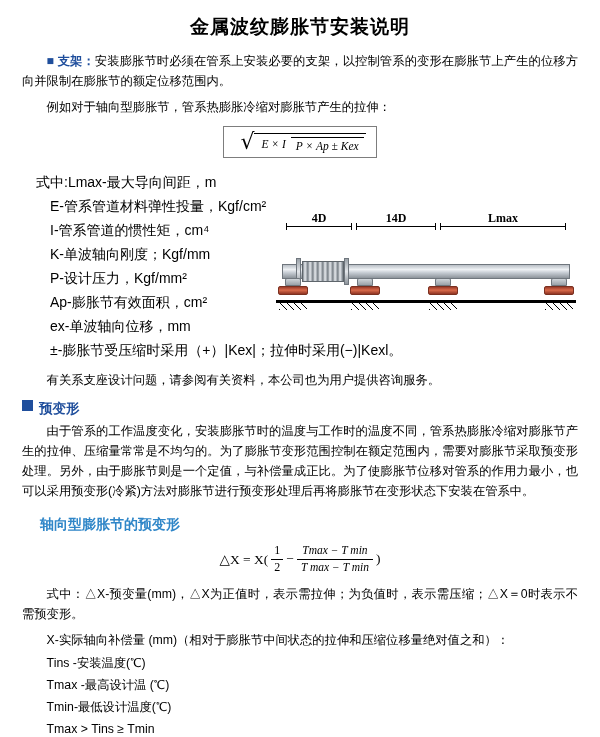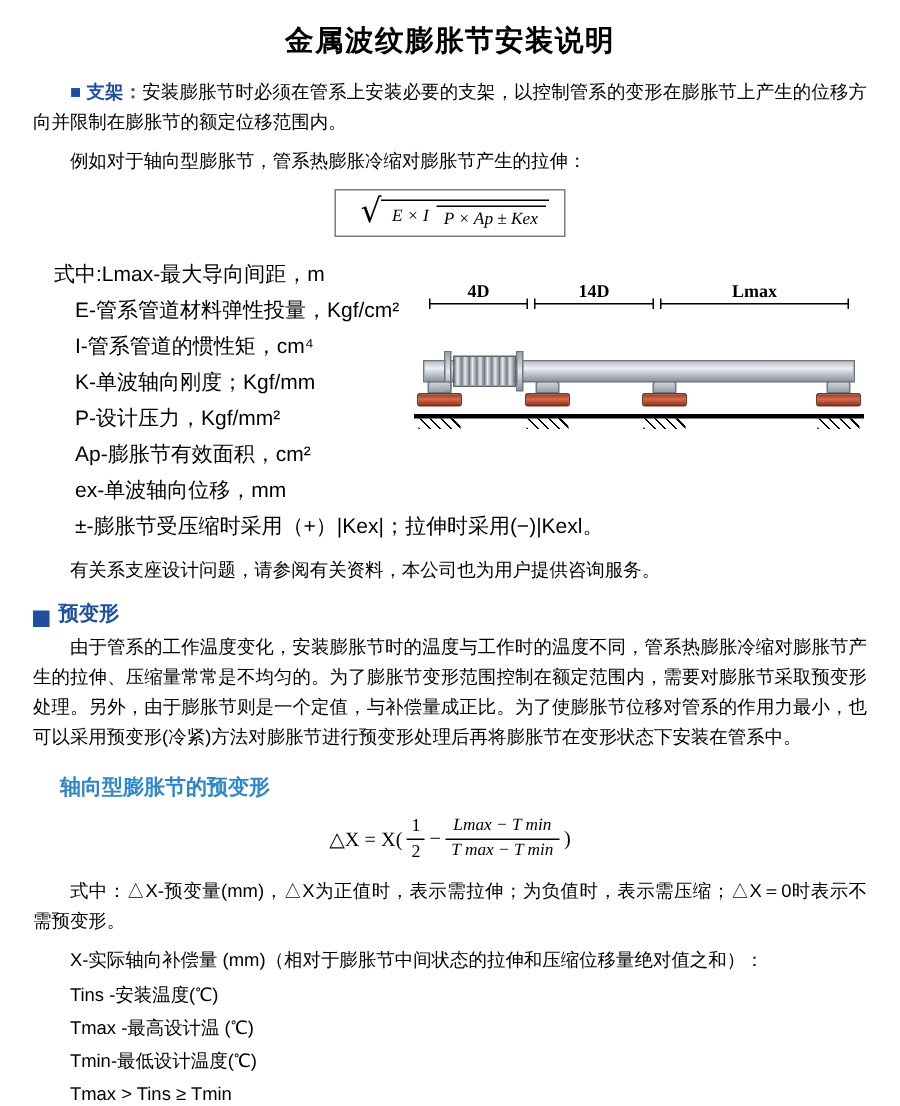--- a/index.html
+++ b/index.html
@@ -41,21 +41,21 @@
   }
   p.indent {
     text-indent: 2em;
   }
   .sec-head {
     font-size: 13.5px;
     font-weight: bold;
     color: #1f4e9c;
     margin: 10px 0 4px 0;
     display: flex;
-    align-items: flex-end;
+    align-items: flex-start;
   }
   .sec-head .sq {
     display: inline-block;
     width: 11px;
     height: 11px;
     background: #1f4e9c;
     margin-right: 6px;
     flex: none;
   }
   .inline-head {
@@ -142,20 +142,21 @@
   .fig-col {
     flex: 1;
     padding-top: 22px;
     padding-left: 4px;
   }
   
   .figure {
     position: relative;
     width: 300px;
     height: 110px;
+    margin-top: 24px;
   }
   .dimline {
     position: relative;
     height: 20px;
     width: 300px;
     font-family: "Liberation Serif", serif;
     font-weight: bold;
     font-size: 12px;
   }
   .dimline .seg {
@@ -399,21 +400,21 @@
 
     <div class="eq-center">
       <span class="eq-inline">
         <span>△X = X(</span>
         <span class="frac-sm">
           <span class="num">1</span>
           <span class="den">2</span>
         </span>
         <span>−</span>
         <span class="frac2">
-          <span class="num">Lmax − T min</span>
+          <span class="num">Tmax − T min</span>
           <span class="den">T max − T min</span>
         </span>
         <span>)</span>
       </span>
     </div>
 
     <p class="para indent">式中：△X-预变量(mm)，△X为正值时，表示需拉伸；为负值时，表示需压缩；△X＝0时表示不需预变形。</p>
 
     <div class="notes pl2">
       <div>X-实际轴向补偿量 (mm)（相对于膨胀节中间状态的拉伸和压缩位移量绝对值之和）：</div>

